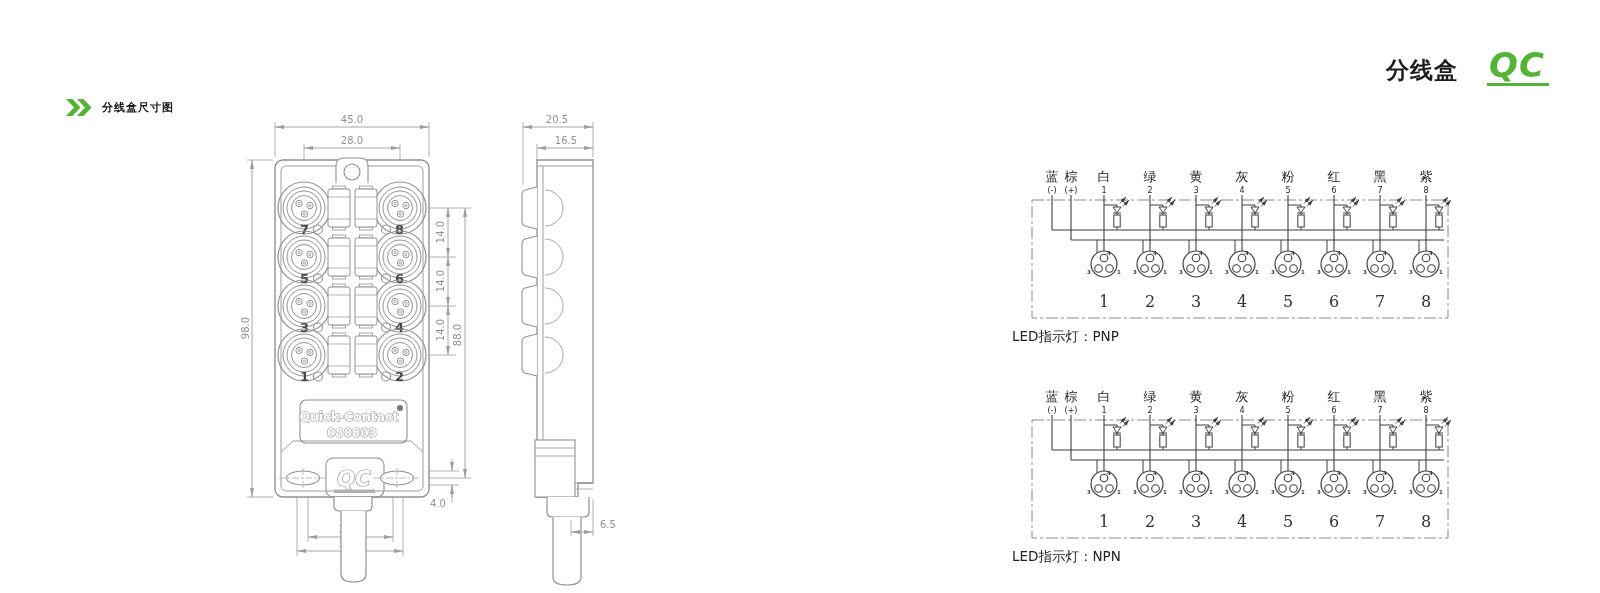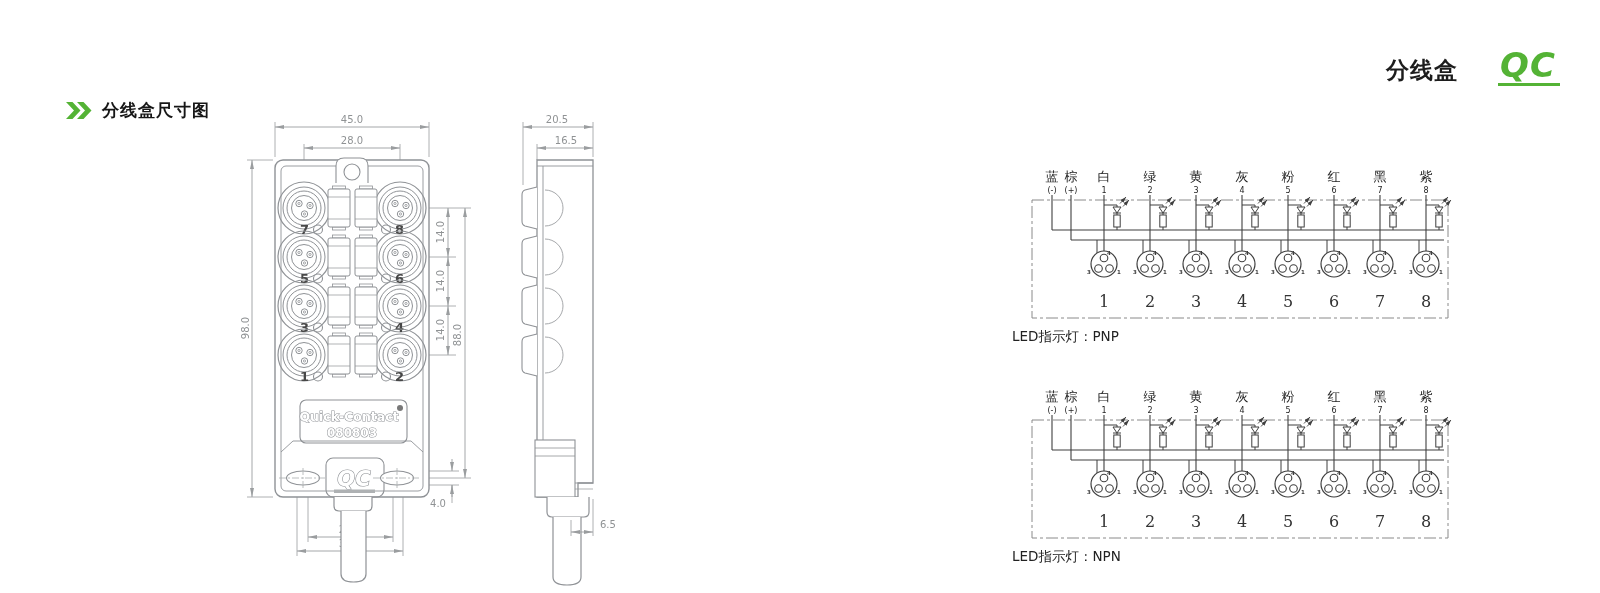--- a/index.html
+++ b/index.html
@@ -1,24 +1,24 @@
 <!DOCTYPE html>
 <html style="--green: #54b335;"><head>
 <meta charset="utf-8">
 <style>
   html,body{margin:0;padding:0;background:#fff;}
   .page{position:relative;width:1600px;height:593px;background:#fff;overflow:hidden;
         font-family:"DejaVu Sans","Liberation Sans",sans-serif;}
-  .brand{position:absolute;top:50px;left:1386px;display:flex;align-items:flex-end;gap:40px;}
+  .brand{position:absolute;top:50px;left:1386px;display:flex;align-items:flex-end;gap:29px;}
   .brand .cn{font-size:23px;font-weight:bold;color:#1c1c1c;letter-spacing:1px;}
   .qc-logo{font-size:34px;line-height:30px;font-weight:bold;font-style:italic;color:var(--green);
            border-bottom:3px solid var(--green);padding:0 4px 3px 2px;letter-spacing:1px;
            font-family:"DejaVu Sans","Liberation Sans",sans-serif;}
   .sec-title{position:absolute;display:flex;align-items:center;gap:9px;}
-  .sec-title span{font-size:17px;font-weight:bold;color:#161616;letter-spacing:1px;}
+  .sec-title span{font-size:11px;font-weight:bold;color:#161616;letter-spacing:1px;}
   #dim-title{left:66px;top:99px;}
   #wire-title{left:848px;top:105px;}
   svg#drawing{position:absolute;left:0;top:0;}
 </style>
 </head>
 <body>
 
 <div class="page">
 
   <svg id="drawing" width="1600" height="593" viewBox="0 0 1600 593">

